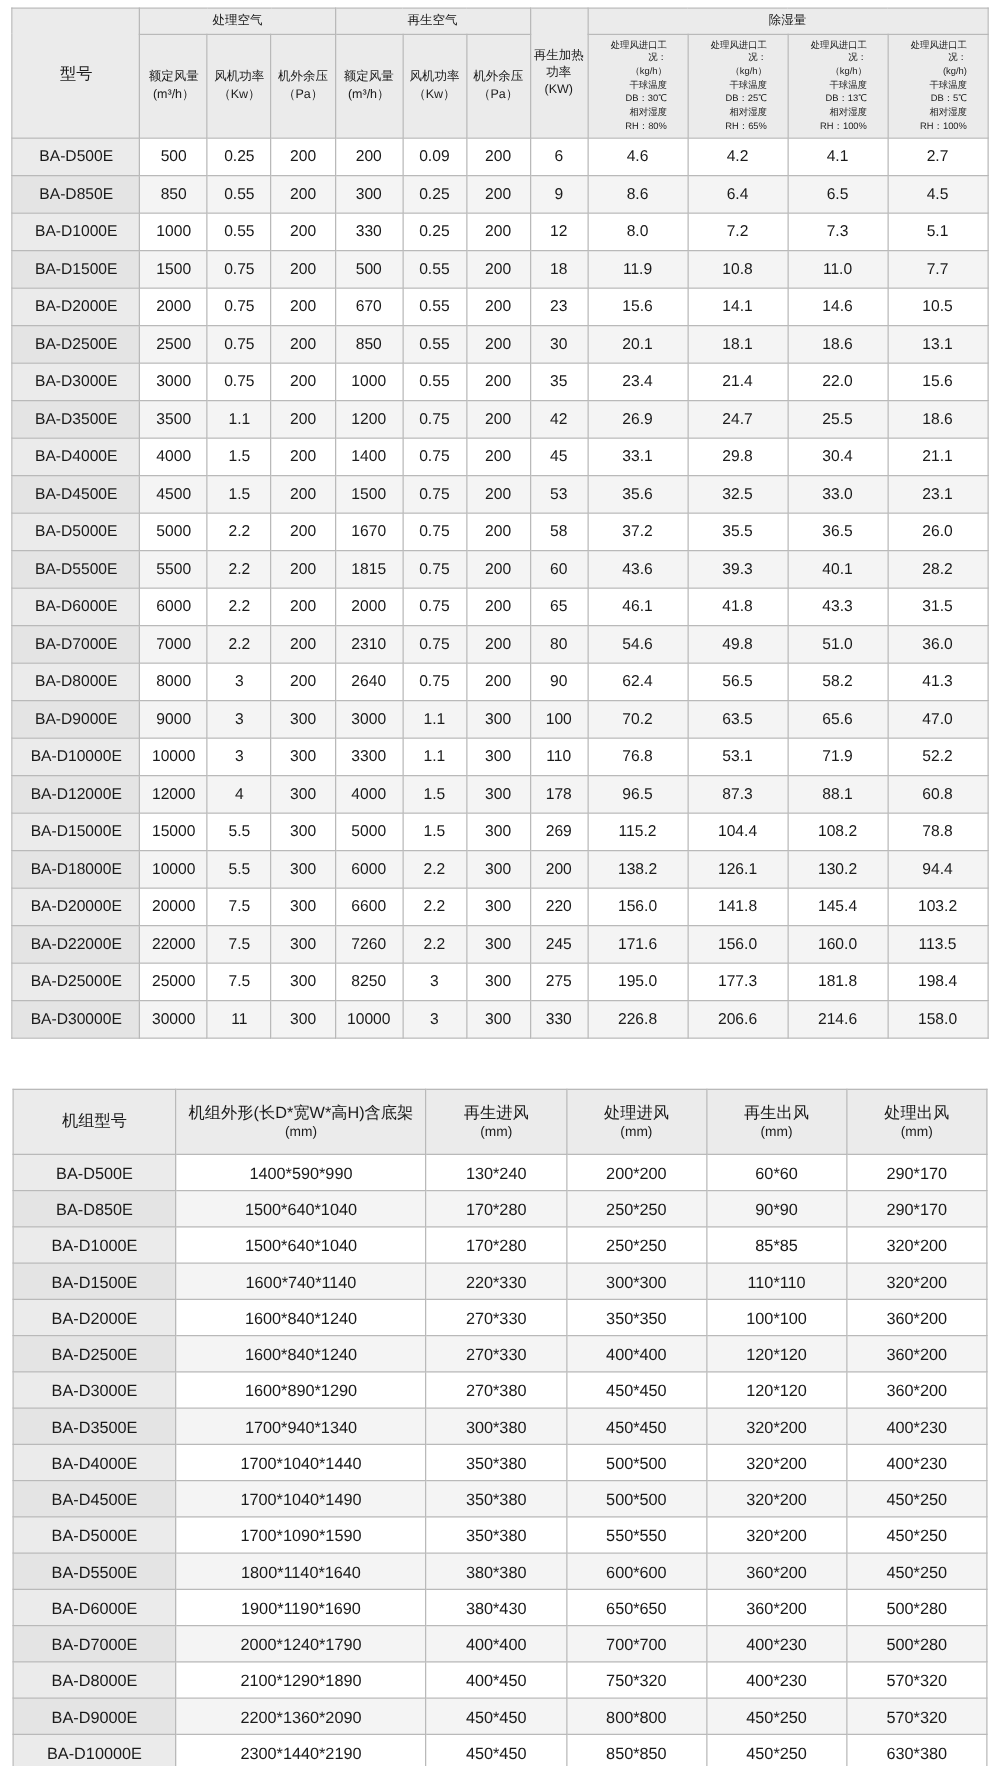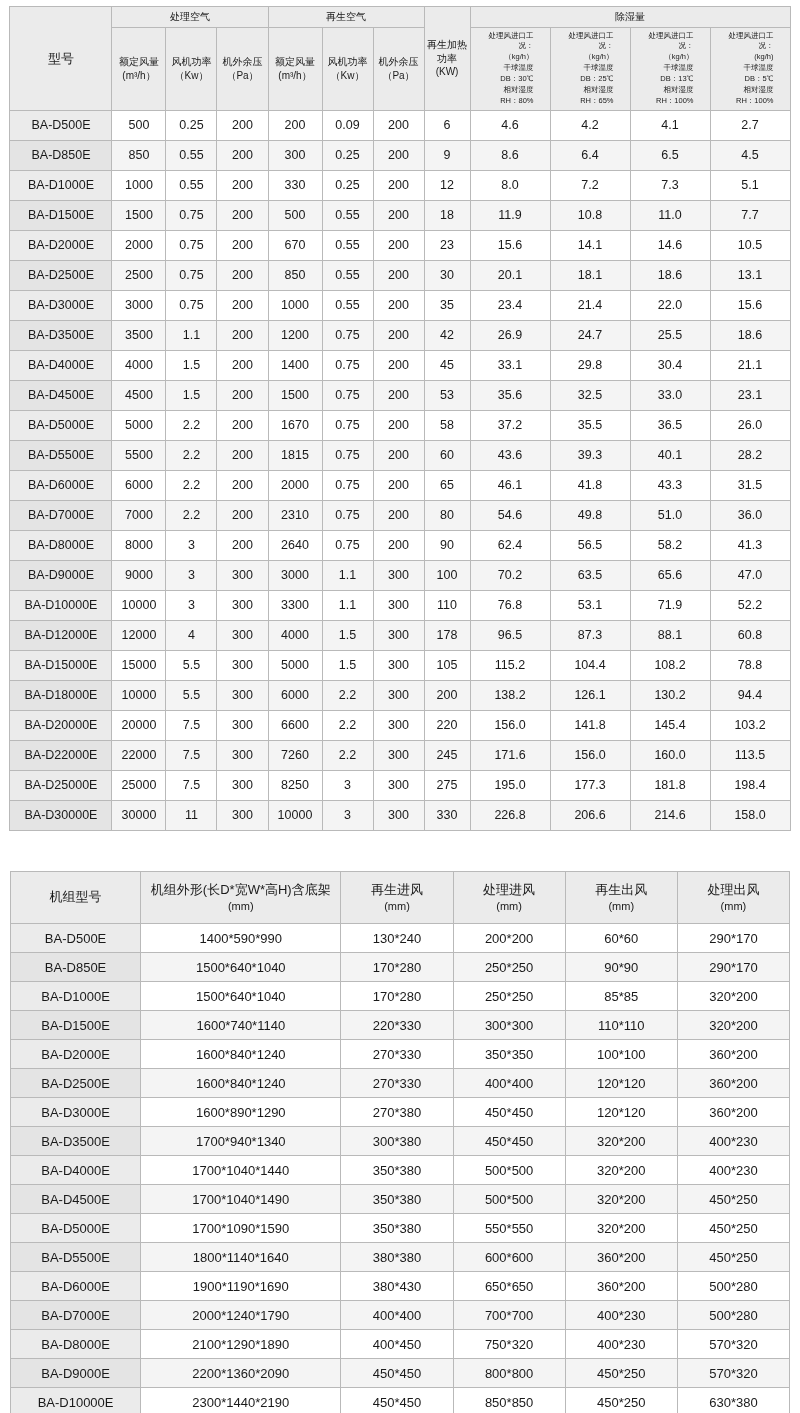--- a/index.html
+++ b/index.html
@@ -386,21 +386,21 @@
           <td>60.8</td>
         </tr>
         <tr>
           <td class="model nw">BA-D15000E</td>
           <td>15000</td>
           <td>5.5</td>
           <td>300</td>
           <td>5000</td>
           <td>1.5</td>
           <td>300</td>
-          <td>105</td>
+          <td>269</td>
           <td>115.2</td>
           <td>104.4</td>
           <td>108.2</td>
           <td>78.8</td>
         </tr>
         <tr class="alt">
           <td class="model nw">BA-D18000E</td>
           <td>10000</td>
           <td>5.5</td>
           <td>300</td>

